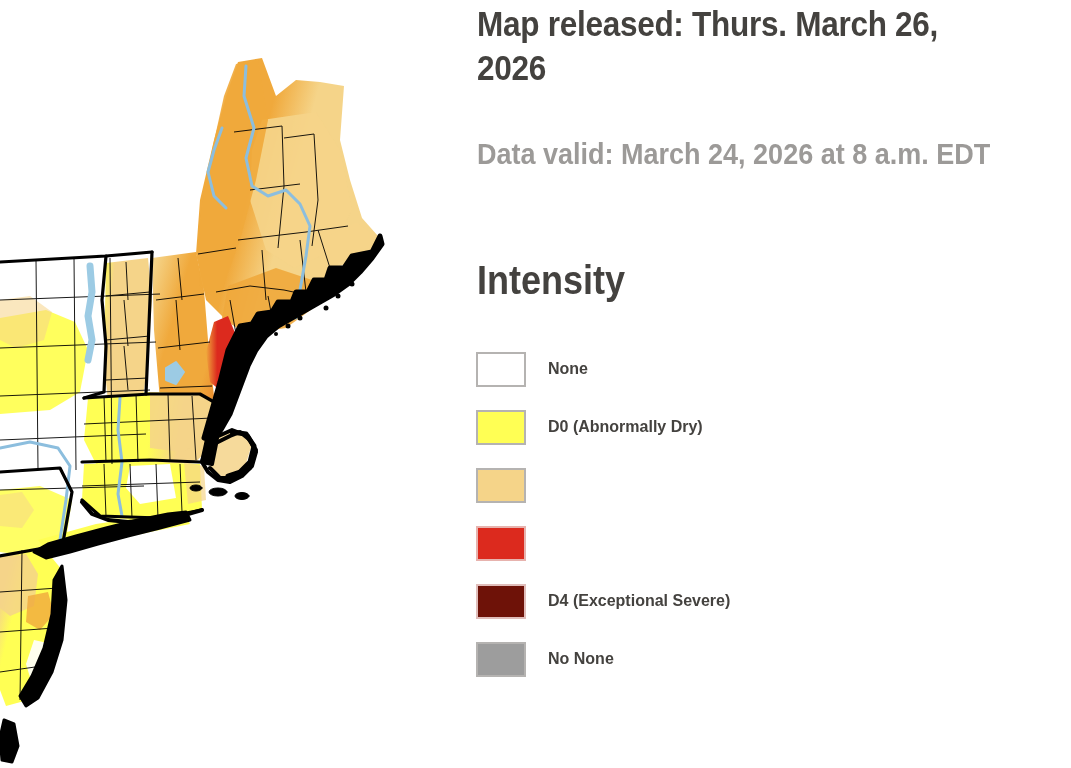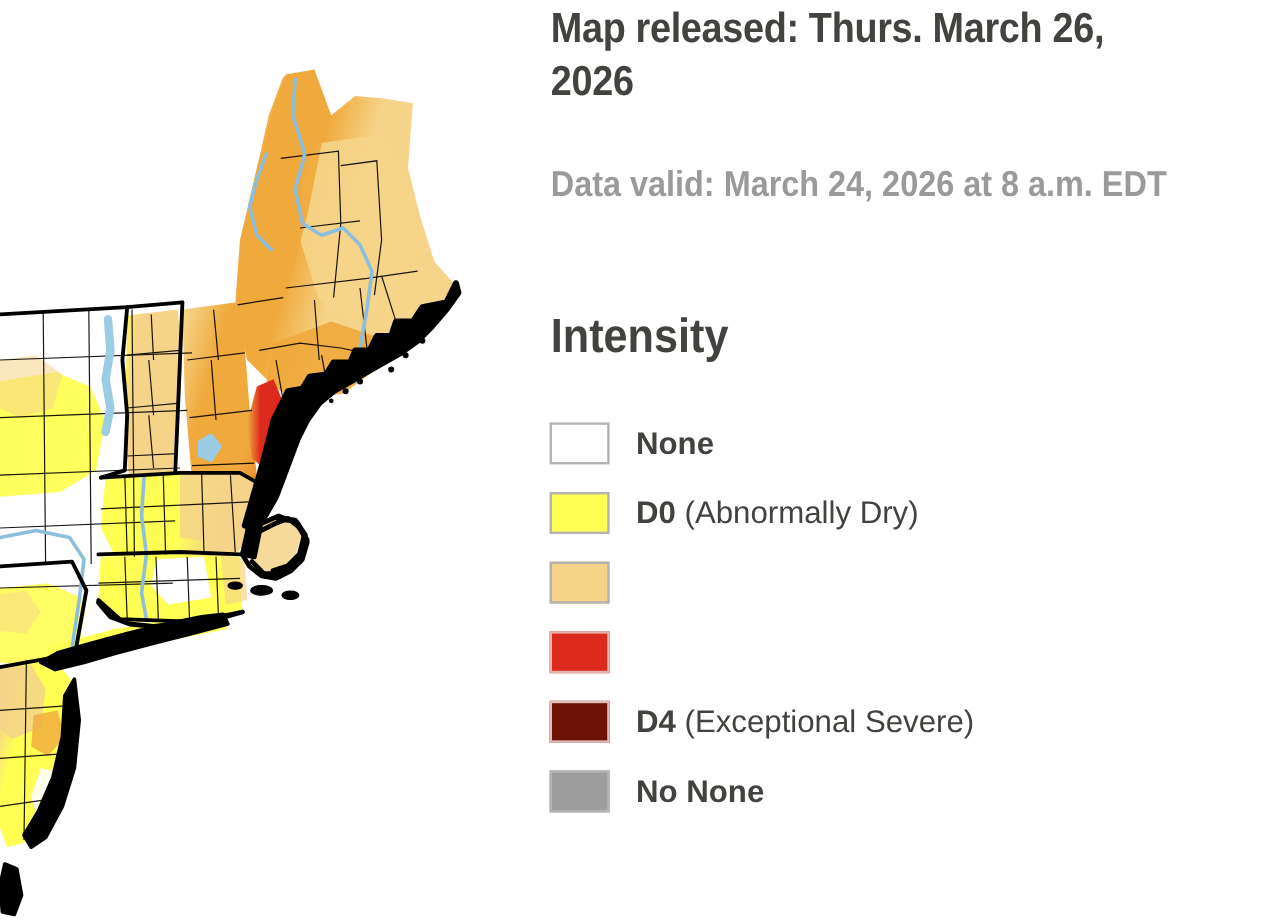--- a/index.html
+++ b/index.html
@@ -33,21 +33,21 @@
   #map-svg {
     position: absolute;
     left: 0;
     top: 0;
     display: block;
   }
 
   
   #info-panel {
     position: absolute;
-    left: 452px;
+    left: 470px;
     top: 0;
     width: 601px;
     height: 768px;
     background: #ffffff;
   }
 
   #map-released-title {
     position: absolute;
     left: 7px;
     top: 2px;
@@ -106,30 +106,30 @@
   .legend-swatch {
     width: 50px;
     height: 35px;
     border: 2px solid #b5b3b1;
     box-sizing: border-box;
     flex: 0 0 auto;
   }
   .legend-text {
     margin-left: 22px;
     font-family: "Liberation Sans", sans-serif;
-    font-size: 26px;
+    font-size: 16px;
     line-height: 30px;
     color: #44423f;
     white-space: nowrap;
   }
   .legend-code {
     font-weight: bold;
   }
   .legend-desc {
-    font-weight: normal;
+    font-weight: bold;
   }
 </style>
 </head>
 <body>
 
 <div id="root">
 
   <div id="map-panel">
     <svg id="map-svg" width="470" height="768" viewBox="0 0 470 768" xmlns="http://www.w3.org/2000/svg">
       <defs>

